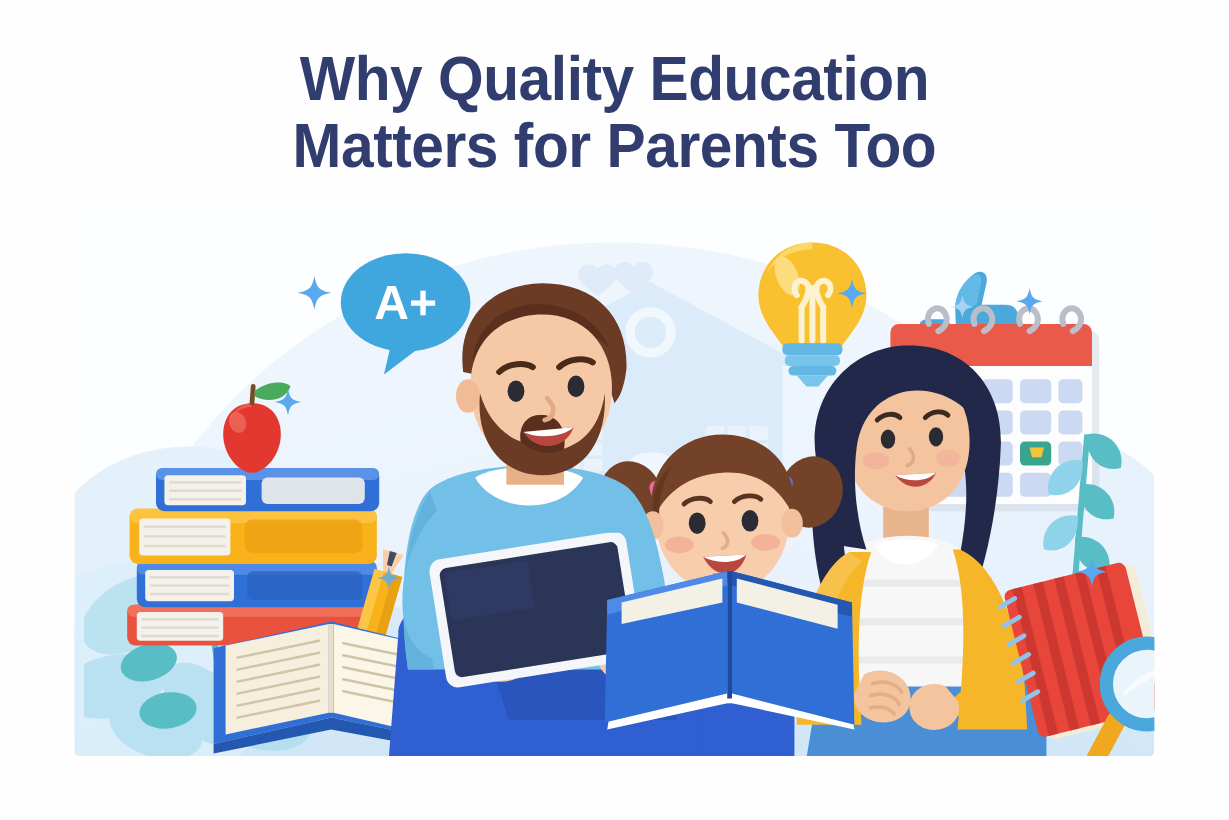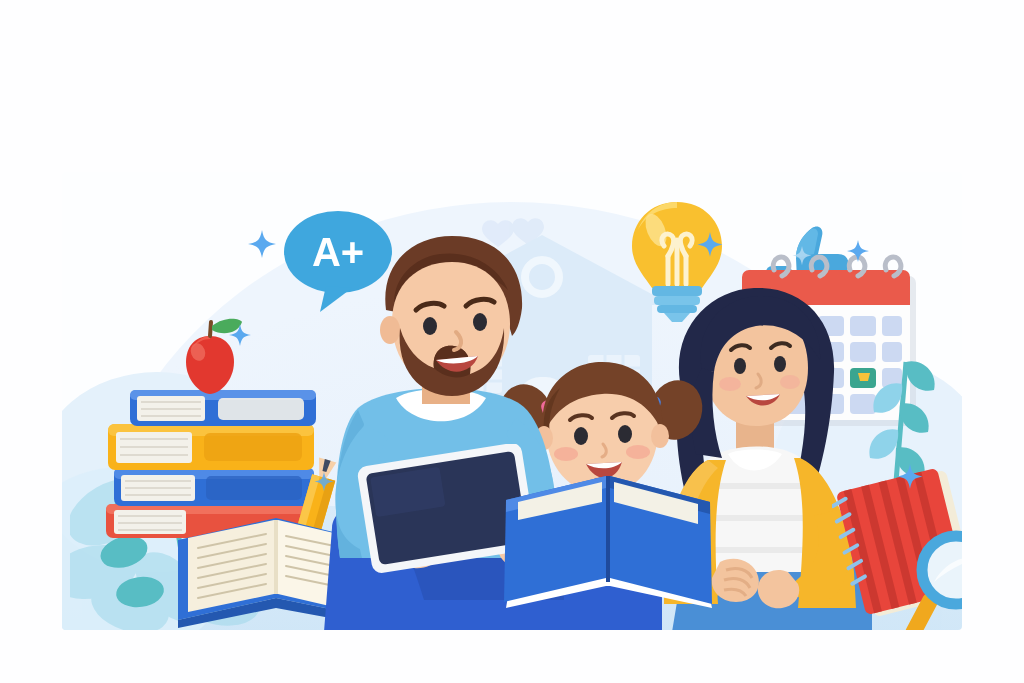--- a/index.html
+++ b/index.html
@@ -47,20 +47,24 @@
     position:absolute; left:0; top:0; width:100%; height:100%;
   }
   svg { display:block; }
   .sv { position:absolute; }
 </style>
 </head>
 <body>
 
 <div id="canvas">
 
+  <div id="title-block">
+    <span class="title-line">Why Quality Education</span>
+    <span class="title-line">Matters for Parents Too</span>
+  </div>
 
   <div id="illo">
 
     <svg class="sv bgwash" width="900" height="458" viewBox="0 0 900 458">
       <defs>
         <linearGradient id="wash" x1="0" y1="0" x2="0" y2="1">
           <stop offset="0" stop-color="#ffffff"></stop>
           <stop offset="1" stop-color="#e3f0fb"></stop>
         </linearGradient>
         <linearGradient id="floorg" x1="0" y1="0" x2="0" y2="1">

